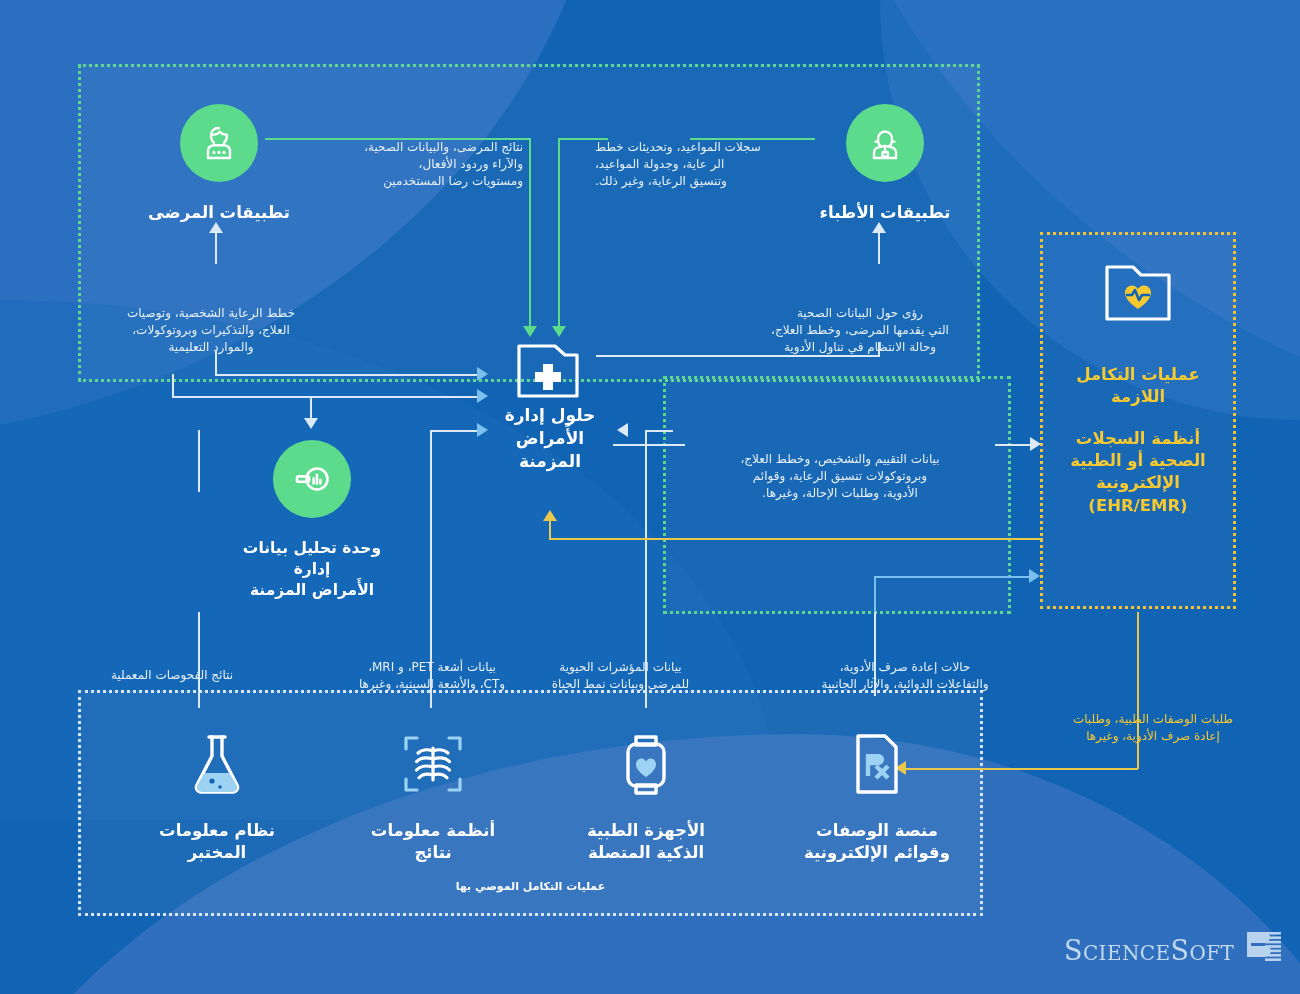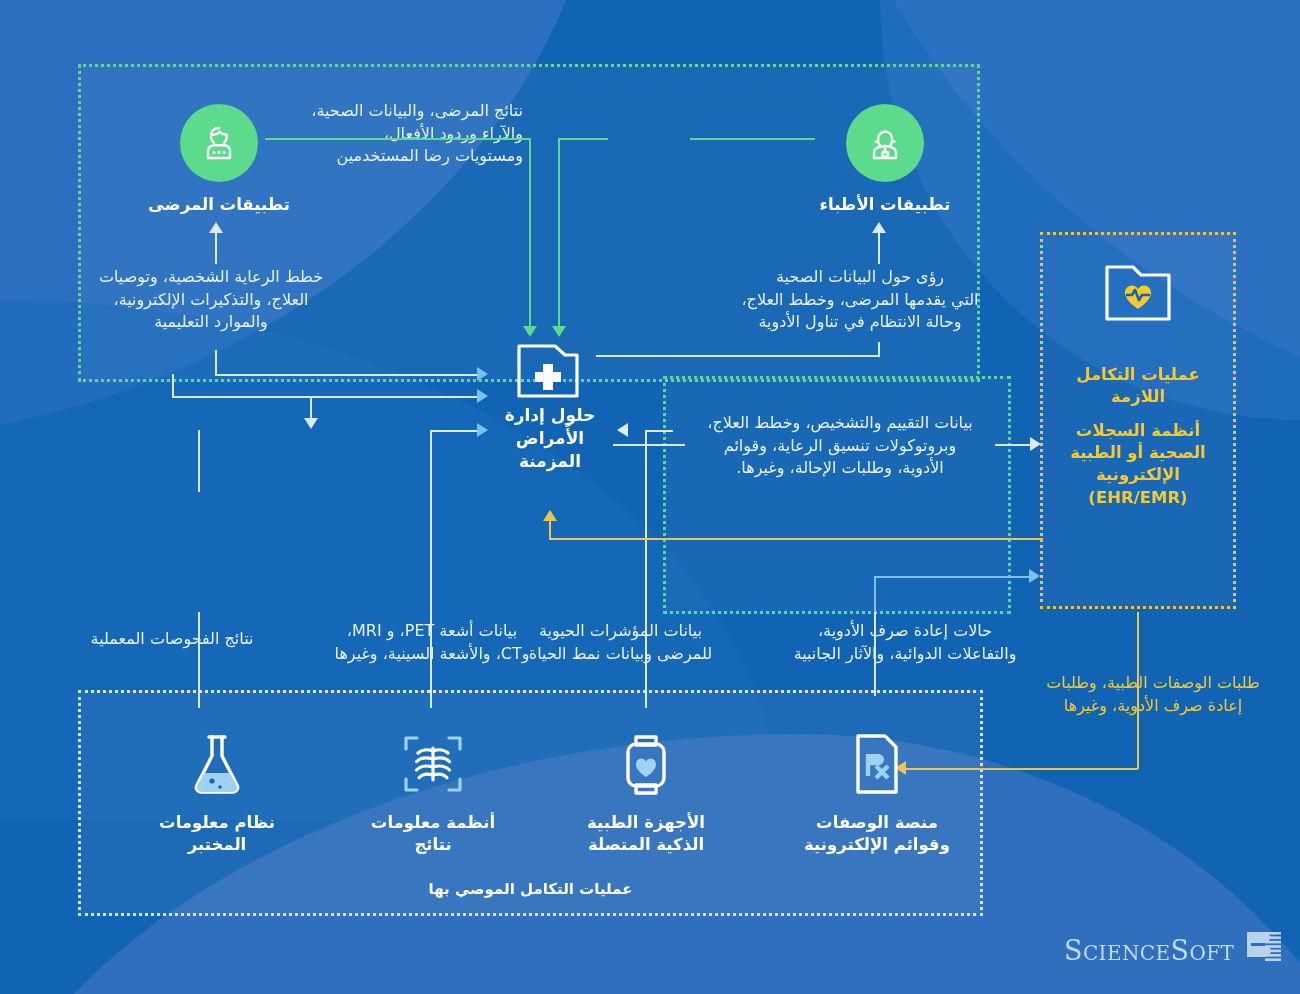--- a/index.html
+++ b/index.html
@@ -80,37 +80,38 @@
     width: 78px; height: 78px; border-radius: 50%;
     background: #5ddb8d;
     margin: 0 auto;
     display: flex; align-items: center; justify-content: center;
   }
   .node-title {
     color: #ffffff;
     font-weight: bold;
     font-size: 16.5px;
     line-height: 1.34;
-    margin-top: 12px;
+    margin-top: 20px;
     white-space: pre-line;
     direction: rtl;
   }
   .node-title.yellow { color: #f7c930; }
   .node-title.small { font-size: 15.5px; }
 
   .plain-icon { display: flex; align-items: center; justify-content: center; }
 
   
   .ann {
     position: absolute;
     color: #eaf2fb;
-    font-size: 16px;
+    font-size: 12px;
     line-height: 1.42;
     direction: rtl;
     white-space: pre-line;
+    margin-top: 39px;
   }
   .ann.yellow { color: #f7c930; }
   .ann.tr { text-align: right; }
   .ann.tl { text-align: left; }
   .ann.tc { text-align: center; }
 
   
   .ln { position: absolute; background: #dce9f6; }
   .ln.h { height: 1.6px; }
   .ln.v { width: 1.6px; }
@@ -132,21 +133,21 @@
   #hub-label {
     position: absolute; left: 470px; top: 404px; width: 160px;
     color: #ffffff; font-weight: bold; font-size: 17px; line-height: 1.35;
     text-align: center; direction: rtl; white-space: pre-line;
   }
 
   
   #recommended-caption {
     position: absolute; left: 78px; top: 880px; width: 905px;
     text-align: center; color: #ffffff; font-weight: bold;
-    font-size: 15px; direction: rtl;
+    font-size: 11px; direction: rtl;
   }
 
   
   #logo { position: absolute; left: 1064px; top: 928px; display: flex; align-items: center; gap: 9px; }
   #logo-text { color: #c3d9ef; font-size: 27px; letter-spacing: .4px; font-family: "DejaVu Serif", "Liberation Serif", serif; }
   #logo-text .sm { font-size: 20px; }
 </style>
 </head>
 <body>
 
@@ -181,21 +182,21 @@
   <div class="ann tr" style="left:258px; top:100px; width:265px;">نتائج المرضى، والبيانات الصحية،
 والآراء وردود الأفعال،
 ومستويات رضا المستخدمين</div>
 
   <div class="ln h green" style="left:265px; top:138px; width:75px;"></div>
   <div class="ln v green" style="left:529px; top:138px; height:190px;"></div>
   <div class="ln h green" style="left:265px; top:138px; width:266px;"></div>
   <div class="arw green down" style="left:523px; top:326px;"></div>
 
   <div class="ann tc" style="left:66px; top:266px; width:290px;">خطط الرعاية الشخصية، وتوصيات
-العلاج، والتذكيرات الإلكترونية،
+العلاج، والتذكيرات وبروتوكولات،
 والموارد التعليمية</div>
   <div class="ln v" style="left:215px; top:232px; height:32px;"></div>
   <div class="arw up" style="left:209px; top:222px;"></div>
   <div class="ln v" style="left:215px; top:350px; height:26px;"></div>
   <div class="ln h" style="left:215px; top:374px; width:265px;"></div>
   <div class="arw lblue right" style="left:477px; top:367px;"></div>
 
   <div class="node" style="left:810px; top:104px; width:150px;">
     <div class="circle-icon">
       <svg width="48" height="48" viewBox="0 0 48 48" fill="none" stroke="#ffffff" stroke-width="2.4" stroke-linecap="round" stroke-linejoin="round">
@@ -203,20 +204,23 @@
         <path d="M17 20.5c0 3.6 1.6 6.2 3.4 7.2"></path>
         <path d="M14.6 22.6h2.2M31.2 22.6h2.2"></path>
         <path d="M13 39v-5.6c0-2.6 2-4.4 5-5.2l6-1.4 6 1.4c3 .8 5 2.6 5 5.2V39z"></path>
         <path d="M24 27.5v6"></path>
         <rect x="21.4" y="33" width="5.6" height="4.4" rx="1"></rect>
       </svg>
     </div>
     <div class="node-title">تطبيقات الأطباء</div>
   </div>
 
+  <div class="ann tl" style="left:595px; top:100px; width:235px;">سجلات المواعيد، وتحديثات خطط
+الر عاية، وجدولة المواعيد،
+وتنسيق الرعاية، وغير ذلك.</div>
   <div class="ln h green" style="left:558px; top:138px; width:50px;"></div>
   <div class="ln h green" style="left:690px; top:138px; width:125px;"></div>
   <div class="ln v green" style="left:558px; top:138px; height:190px;"></div>
   <div class="arw green down" style="left:552px; top:326px;"></div>
 
   <div class="ann tc" style="left:710px; top:266px; width:300px;">رؤى حول البيانات الصحية
 التي يقدمها المرضى، وخطط العلاج،
 وحالة الانتظام في تناول الأدوية</div>
   <div class="ln v" style="left:878px; top:232px; height:32px;"></div>
   <div class="arw up" style="left:872px; top:222px;"></div>
@@ -245,20 +249,31 @@
 
   <div class="ln v" style="left:645px; top:430px; height:264px;"></div>
   <div class="ln h" style="left:645px; top:430px; width:28px;"></div>
   <div class="arw left" style="left:617px; top:423px;"></div>
 
   <div class="ln v yellow" style="left:549px; top:530px; height:6px;"></div>
   <div class="arw yellow up" style="left:543px; top:510px;"></div>
   <div class="ln v yellow" style="left:549px; top:520px; height:20px;"></div>
   <div class="ln h yellow" style="left:549px; top:538px; width:494px;"></div>
 
+  <div class="node" style="left:240px; top:440px; width:144px;">
+    <div class="circle-icon">
+      <svg width="48" height="48" viewBox="0 0 48 48" fill="none" stroke="#ffffff" stroke-width="2.6" stroke-linecap="round" stroke-linejoin="round">
+        <circle cx="29" cy="24" r="10.5"></circle>
+        <rect x="9" y="21.4" width="12" height="5.4" rx="1.4"></rect>
+        <path d="M25.6 28.4v-5.2M29 28.4v-8.6M32.4 28.4v-3.4"></path>
+      </svg>
+    </div>
+    <div class="node-title small">وحدة تحليل بيانات إدارة
+الأَمراض المزمنة</div>
+  </div>
 
   <div class="node" style="left:1050px; top:256px; width:176px;">
     <div class="plain-icon" style="height:72px;">
       <svg width="82" height="66" viewBox="0 0 82 66" fill="none" stroke="#ffffff" stroke-width="3.2" stroke-linejoin="round">
         <path d="M10 8h26l8 8h28v44H10z"></path>
         <path d="M41 50s-13-8-13-16.2c0-4.4 3.2-7.4 7-7.4 2.6 0 4.8 1.5 6 3.6 1.2-2.1 3.4-3.6 6-3.6 3.8 0 7 3 7 7.4C54 42 41 50 41 50z" fill="#f7c930" stroke="none"></path>
         <path d="M29 36h6l3-5 4 10 3-5h8" stroke="#1164b4" stroke-width="2.6" fill="none"></path>
       </svg>
     </div>
     <div class="node-title yellow" style="margin-top:36px;">عمليات التكامل

